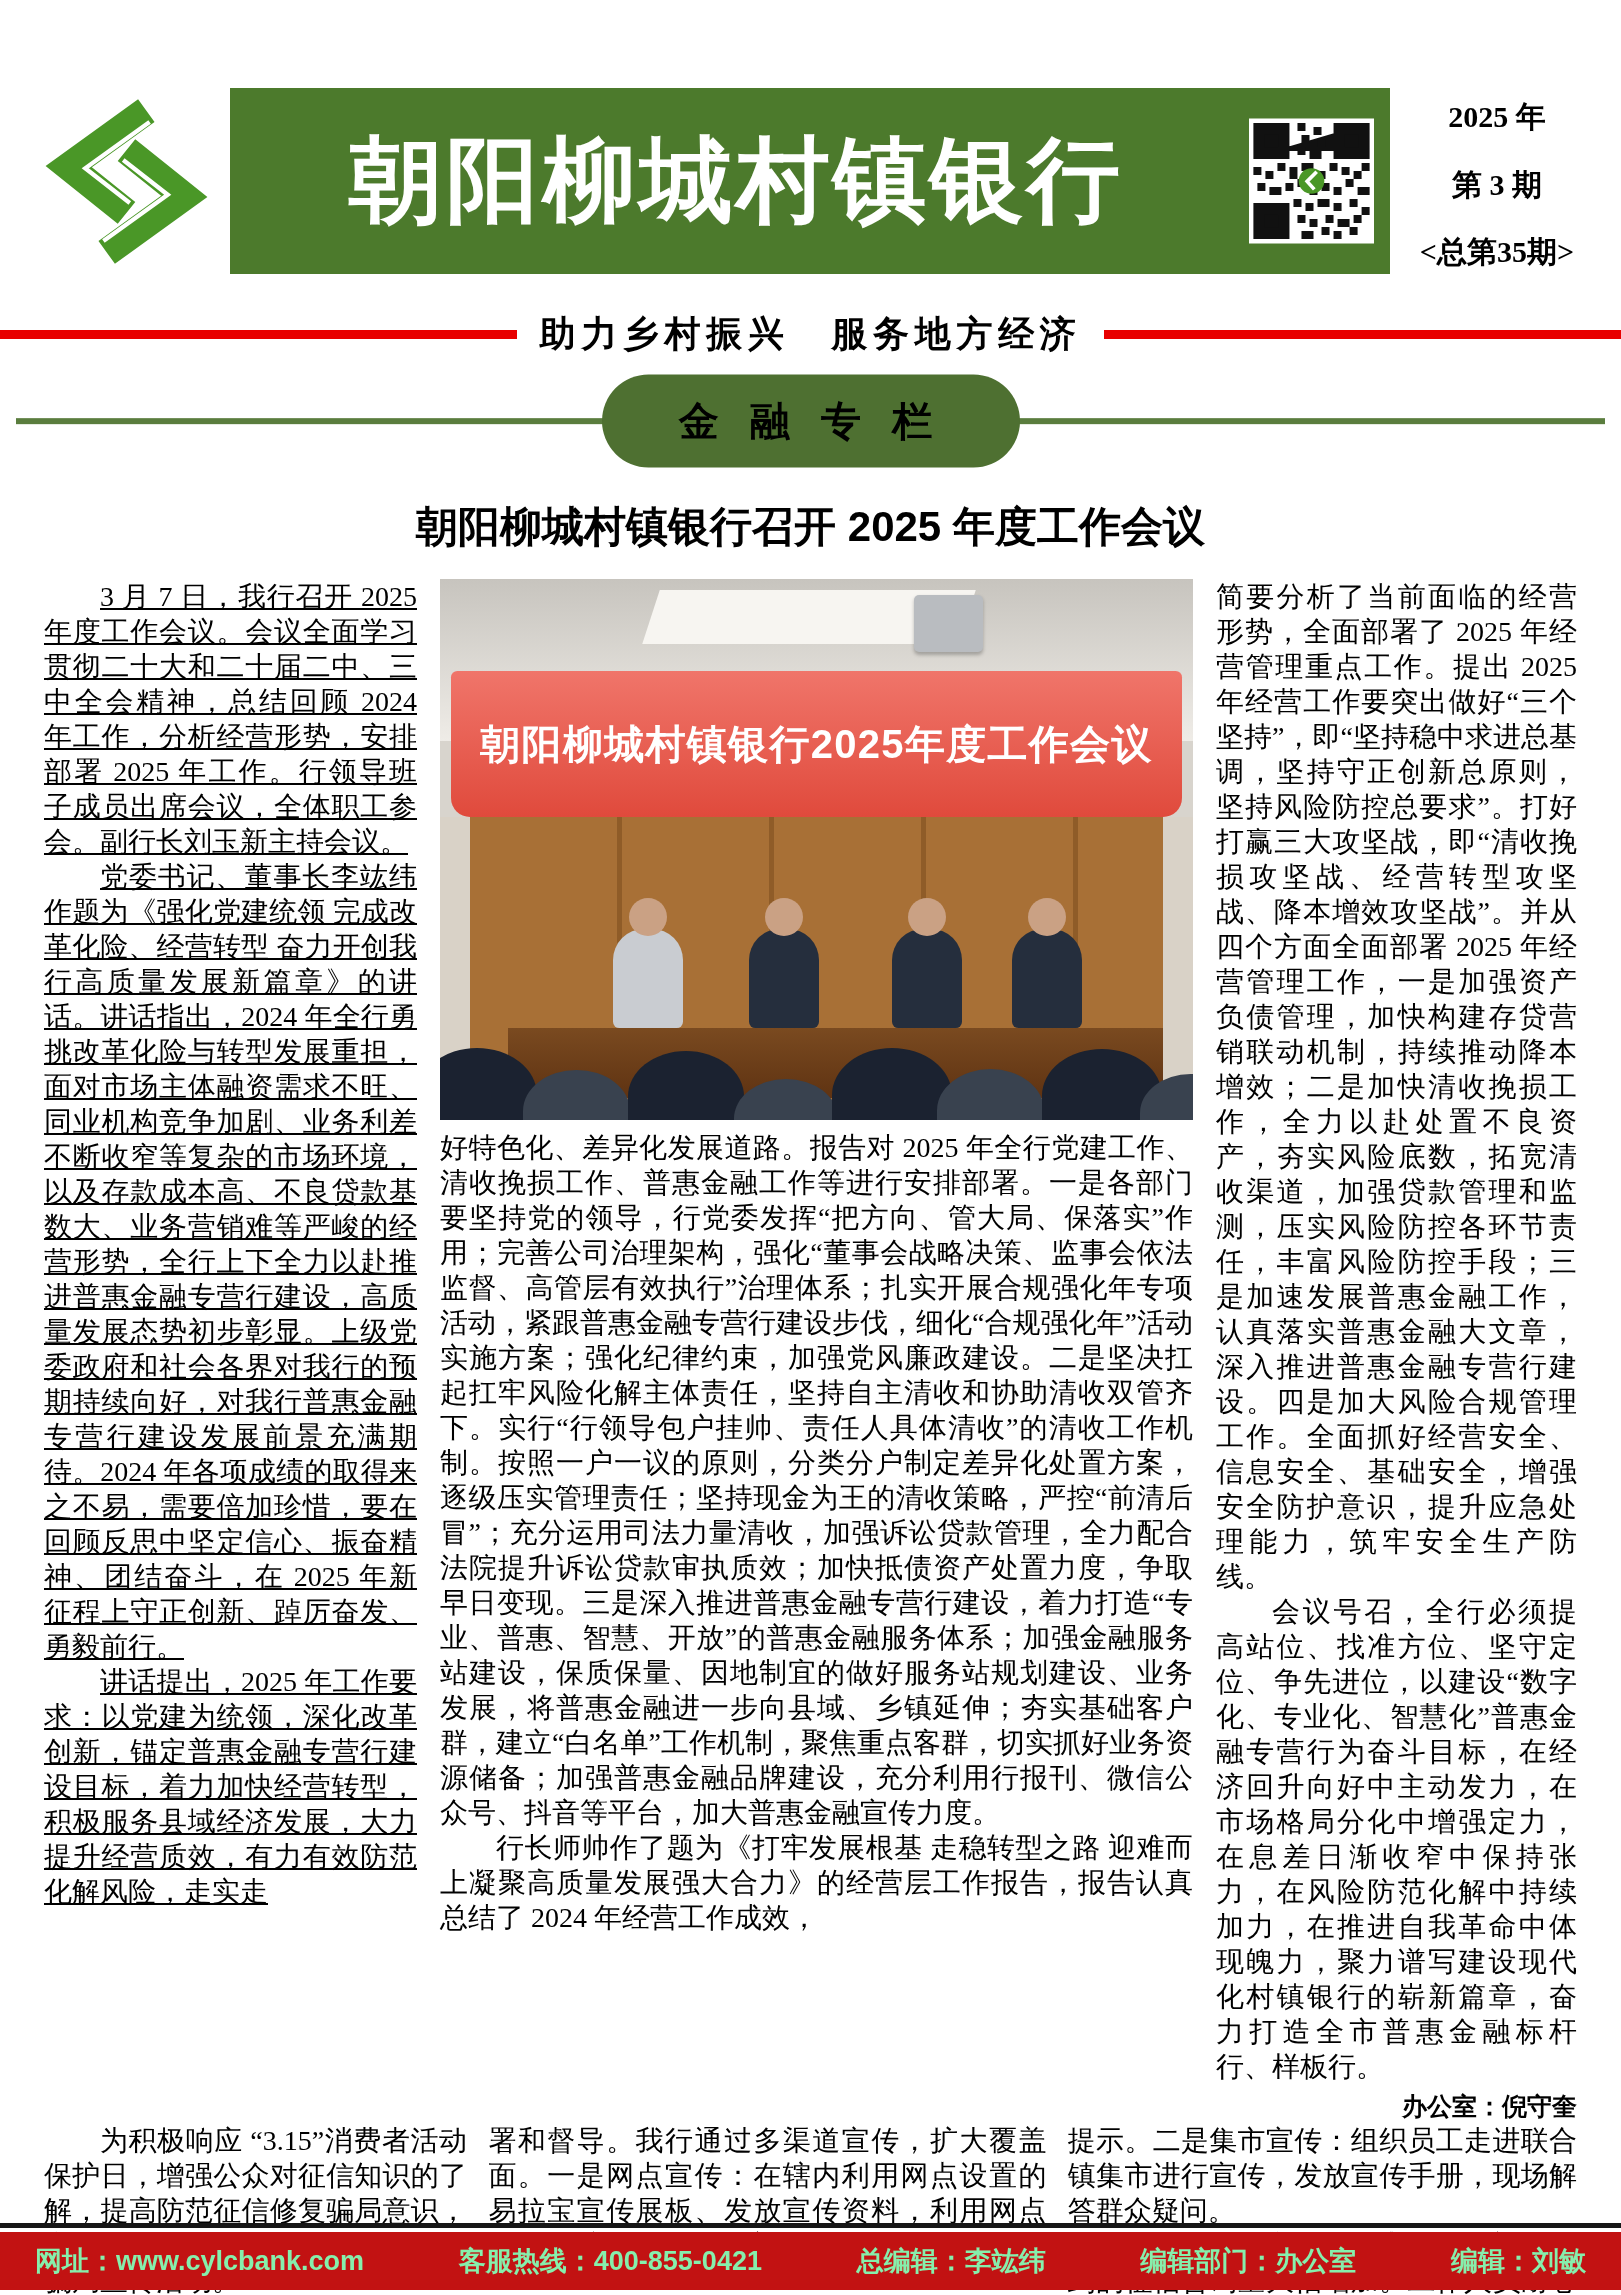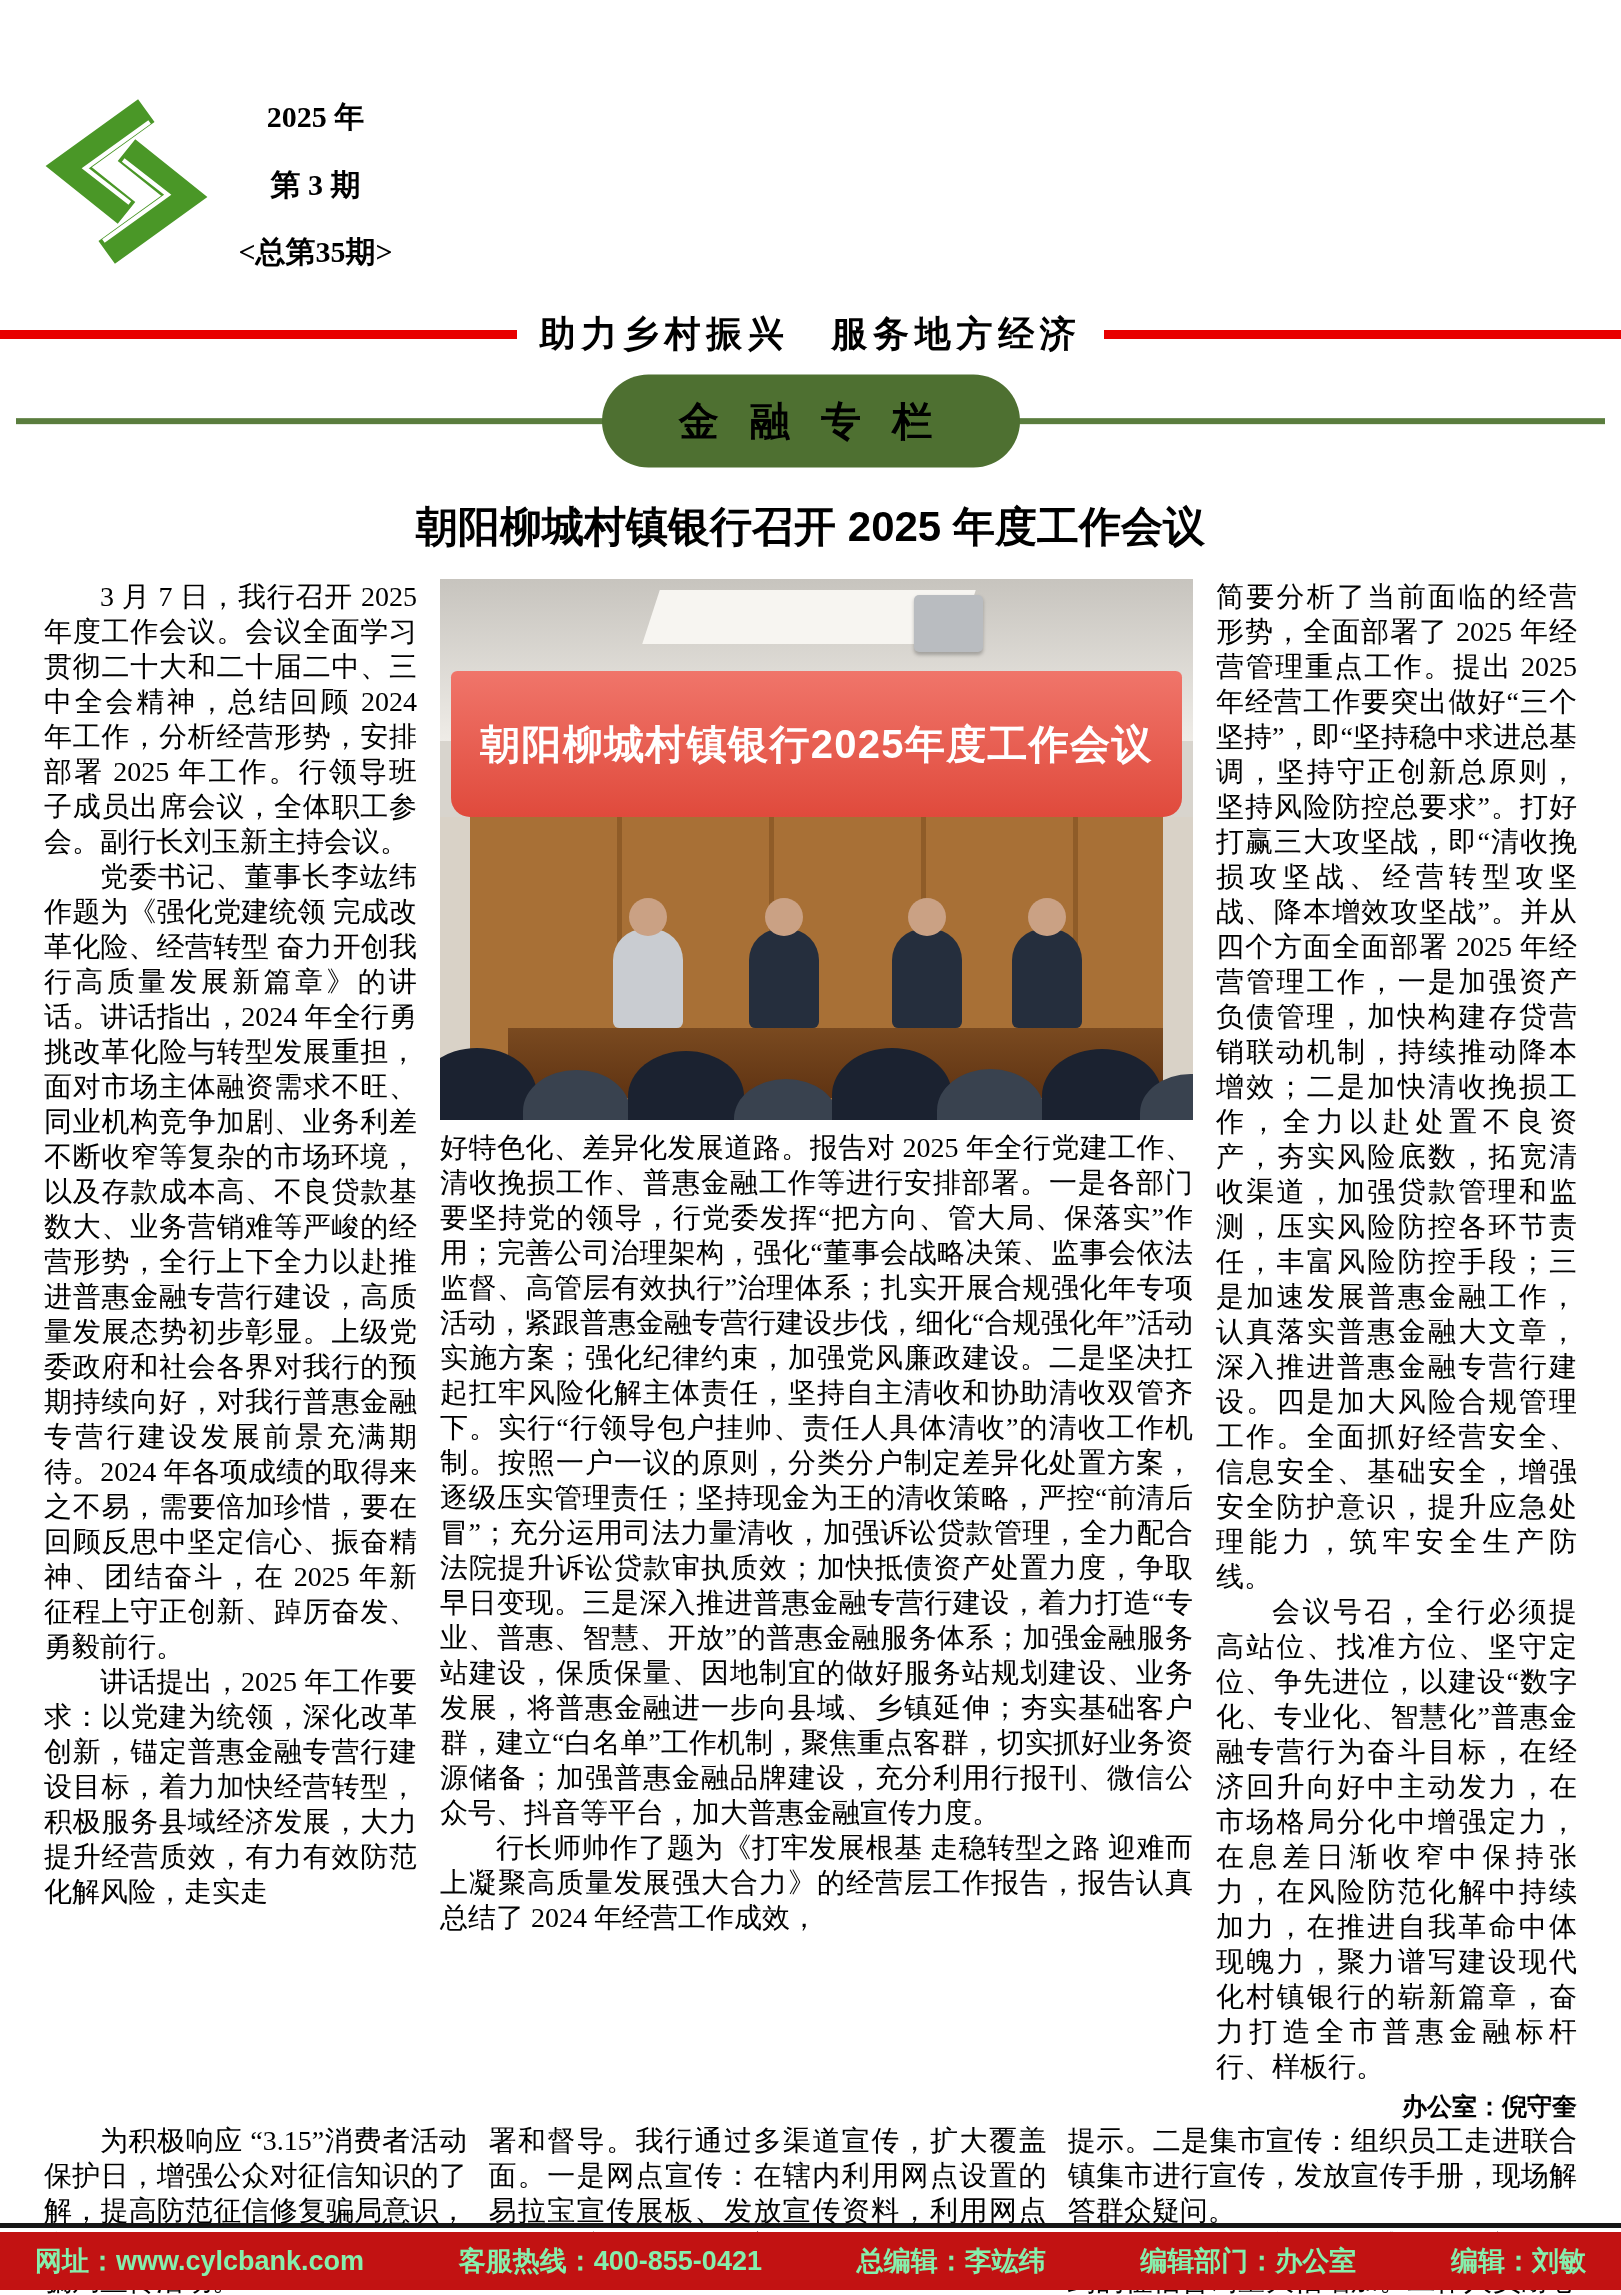--- a/index.html
+++ b/index.html
@@ -36,21 +36,21 @@
   
   .a1-title{text-align:center;font-size:42px;font-weight:bold;margin:31px 0 24px;
             font-family:"Liberation Sans","DejaVu Sans",sans-serif;white-space:nowrap;}
   .a2-title{text-align:center;font-size:42px;font-weight:bold;margin:26.4px 0 0;
             font-family:"Liberation Sans","DejaVu Sans",sans-serif;white-space:nowrap;}
   .a2-sub{text-align:center;font-size:30px;font-weight:bold;margin:31px 0 26.4px;
           font-family:"Liberation Sans","DejaVu Sans",sans-serif;white-space:nowrap;}
 
   
   .cols{display:flex;padding:0 44px;text-align:justify;}
-  .a1 .c1{width:373px;flex:0 0 auto;}
+  .a1 .c1{width:373px;flex:0 0 auto;text-decoration:underline;}
   .a1 .c2{width:753px;flex:0 0 auto;margin:0 23px;}
   .a1 .c3{flex:1 1 auto;}
   .a2 .c1{width:423px;flex:0 0 auto;}
   .a2 .c2{width:558px;flex:0 0 auto;margin:0 21.4px;}
   .a2 .c3{flex:1 1 auto;}
   .cols p{margin:0;font-size:28px;line-height:35px;}
   .cols p.ind{text-indent:2em;}
   .byline{text-align:right;font-weight:bold;font-size:25px;margin-top:6.3px;
           font-family:"Liberation Sans","DejaVu Sans",sans-serif;}
 
@@ -93,20 +93,38 @@
 <div class="page">
 
   <div class="masthead">
     <svg class="logo" viewBox="0 0 100 100" aria-hidden="true">
       <path d="M62 7 L15 41 L50 69" fill="none" stroke="#4a9727" stroke-width="17"></path>
       <path d="M64 14 L25 42 L52 63" fill="none" stroke="#ffffff" stroke-width="2.6"></path>
       <path d="M38 93 L85 59 L50 31" fill="none" stroke="#4a9727" stroke-width="17"></path>
       <path d="M36 86 L75 58 L48 37" fill="none" stroke="#ffffff" stroke-width="2.6"></path>
     </svg>
 
+    <div class="brandbox">
+      <div class="brand-title">朝阳柳城村镇银行</div>
+      <svg class="qr" viewBox="0 0 29 29" aria-hidden="true">
+        <rect x="0" y="0" width="29" height="29" fill="#fff"></rect>
+        <path fill="#111" d="M0 0h9v9H0zM2 2h5v5H2z M20 0h9v9h-9zM22 2h5v5h-22z M0 20h9v9H0zM2 22h5v5H2z"></path>
+        <rect x="2.8" y="2.8" width="3.4" height="3.4" fill="#111"></rect>
+        <rect x="22.8" y="2.8" width="3.4" height="3.4" fill="#111"></rect>
+        <rect x="2.8" y="22.8" width="3.4" height="3.4" fill="#111"></rect>
+        <path fill="#111" d="M11 0h2v2h-2zM15 1h2v2h-2zM12 3h2v2h-2zM16 4h2v2h-2zM11 6h2v2h-2zM14 7h3v2h-3z
+          M0 11h2v2H0zM3 12h2v2H3zM6 10h2v2H6zM9 11h2v3H9zM12 10h3v2h-3zM16 12h2v2h-2zM19 10h2v2h-2zM22 11h2v2h-2zM25 12h2v2h-2zM27 10h2v2h-2z
+          M1 15h2v2H1zM4 16h3v2H4zM8 15h2v2H8zM11 14h2v2h-2zM14 16h2v2h-2zM17 15h2v2h-2zM20 16h2v2h-2zM23 14h2v2h-2zM26 16h3v2h-3z
+          M10 19h2v2h-2zM13 20h2v2h-2zM16 19h3v2h-3zM20 20h2v2h-2zM24 19h2v2h-2zM27 21h2v2h-2z
+          M11 23h2v2h-2zM14 24h2v2h-2zM18 23h2v2h-2zM21 24h3v2h-3zM25 23h2v2h-2z
+          M12 27h3v2h-3zM17 26h2v2h-2zM20 27h2v2h-2zM24 26h2v2h-2z"></path>
+        <circle cx="14.5" cy="14.5" r="3.2" fill="#4a9727"></circle>
+        <path d="M15.8 12.2 L13.4 14.6 L15.2 16.6" fill="none" stroke="#fff" stroke-width="0.9"></path>
+      </svg>
+    </div>
 
     <div class="issue">
       <div>2025 年</div>
       <div>第 3 期</div>
       <div>&lt;总第35期&gt;</div>
     </div>
   </div>
 
   <div class="slogan-row">
     <div class="red-line"></div>

